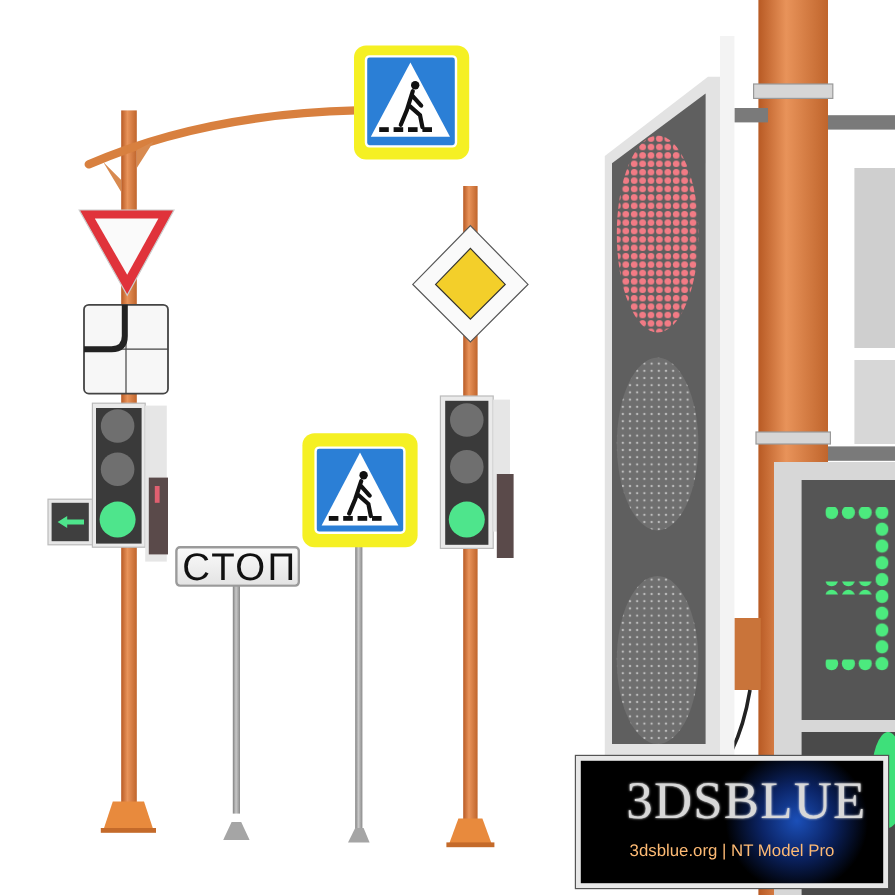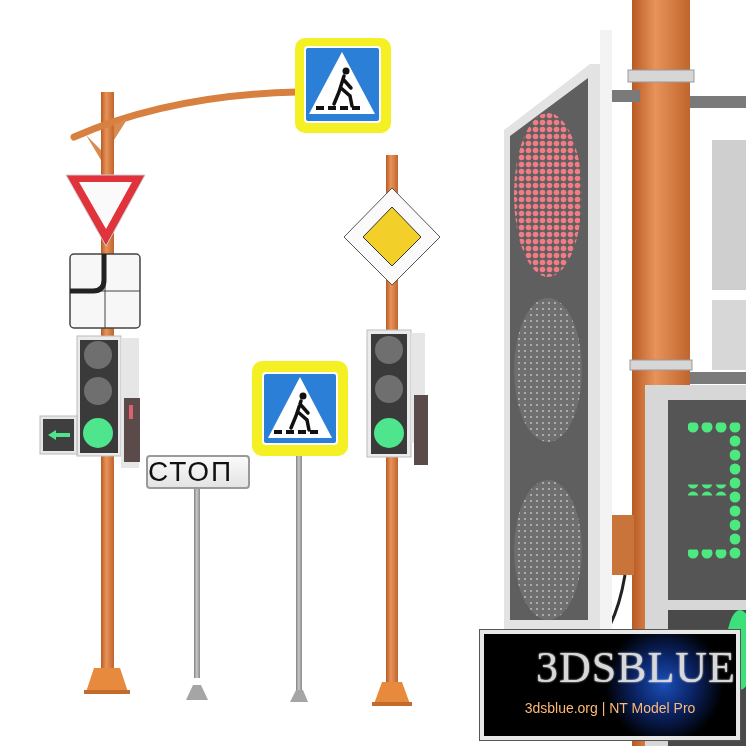--- a/index.html
+++ b/index.html
@@ -1,22 +1,22 @@
 <!DOCTYPE html>
 <html><head>
 <meta charset="utf-8">
 <style>
   html,body{margin:0;padding:0;background:#ffffff;}
   body{width:746px;height:746px;position:relative;overflow:hidden;font-family:"Liberation Sans",sans-serif;}
   .scene{position:absolute;left:0;top:0;width:746px;height:746px;}
   .watermark{position:absolute;left:480px;top:630px;width:252px;height:102px;background:#000;border:4px solid #e8e8e8;box-shadow:0 0 0 1px #555;overflow:hidden;}
   .watermark .glow{position:absolute;left:120px;top:-10px;width:120px;height:120px;background:radial-gradient(circle,#1b4fb8 0%,#0b2466 35%,rgba(0,0,0,0) 70%);}
-  .wm-title{position:absolute;left:0;right:0;top:8px;text-align:right;font-family:"Liberation Serif",serif;font-size:44px;letter-spacing:1px;color:#d8d8d8;text-shadow:0 0 2px #fff;padding-left:24px;}
+  .wm-title{position:absolute;left:0;right:0;top:8px;text-align:center;font-family:"Liberation Serif",serif;font-size:44px;letter-spacing:1px;color:#d8d8d8;text-shadow:0 0 2px #fff;padding-left:24px;}
   .wm-sub{position:absolute;left:0;right:0;top:66px;text-align:center;font-size:14px;color:#fdba74;}
-  .stop-sign{position:absolute;left:146px;top:455px;width:104px;height:34px;background:linear-gradient(#fafafa,#e4e4e4);border:2px solid #9a9a9a;border-radius:4px;box-sizing:border-box;text-align:left;line-height:30px;font-size:28px;letter-spacing:2px;color:#111;}
+  .stop-sign{position:absolute;left:146px;top:455px;width:104px;height:34px;background:linear-gradient(#fafafa,#e4e4e4);border:2px solid #9a9a9a;border-radius:4px;box-sizing:border-box;text-align:right;line-height:30px;font-size:32px;letter-spacing:2px;color:#111;}
 </style>
 </head>
 <body>
 
 <div class="scene">
 <svg width="746" height="746" viewBox="0 0 746 746" xmlns="http://www.w3.org/2000/svg">
   <defs>
     <linearGradient id="orange" x1="0" x2="1">
       <stop offset="0" stop-color="#b85a24"></stop>
           <stop offset="0.4" stop-color="#e8935a"></stop>

